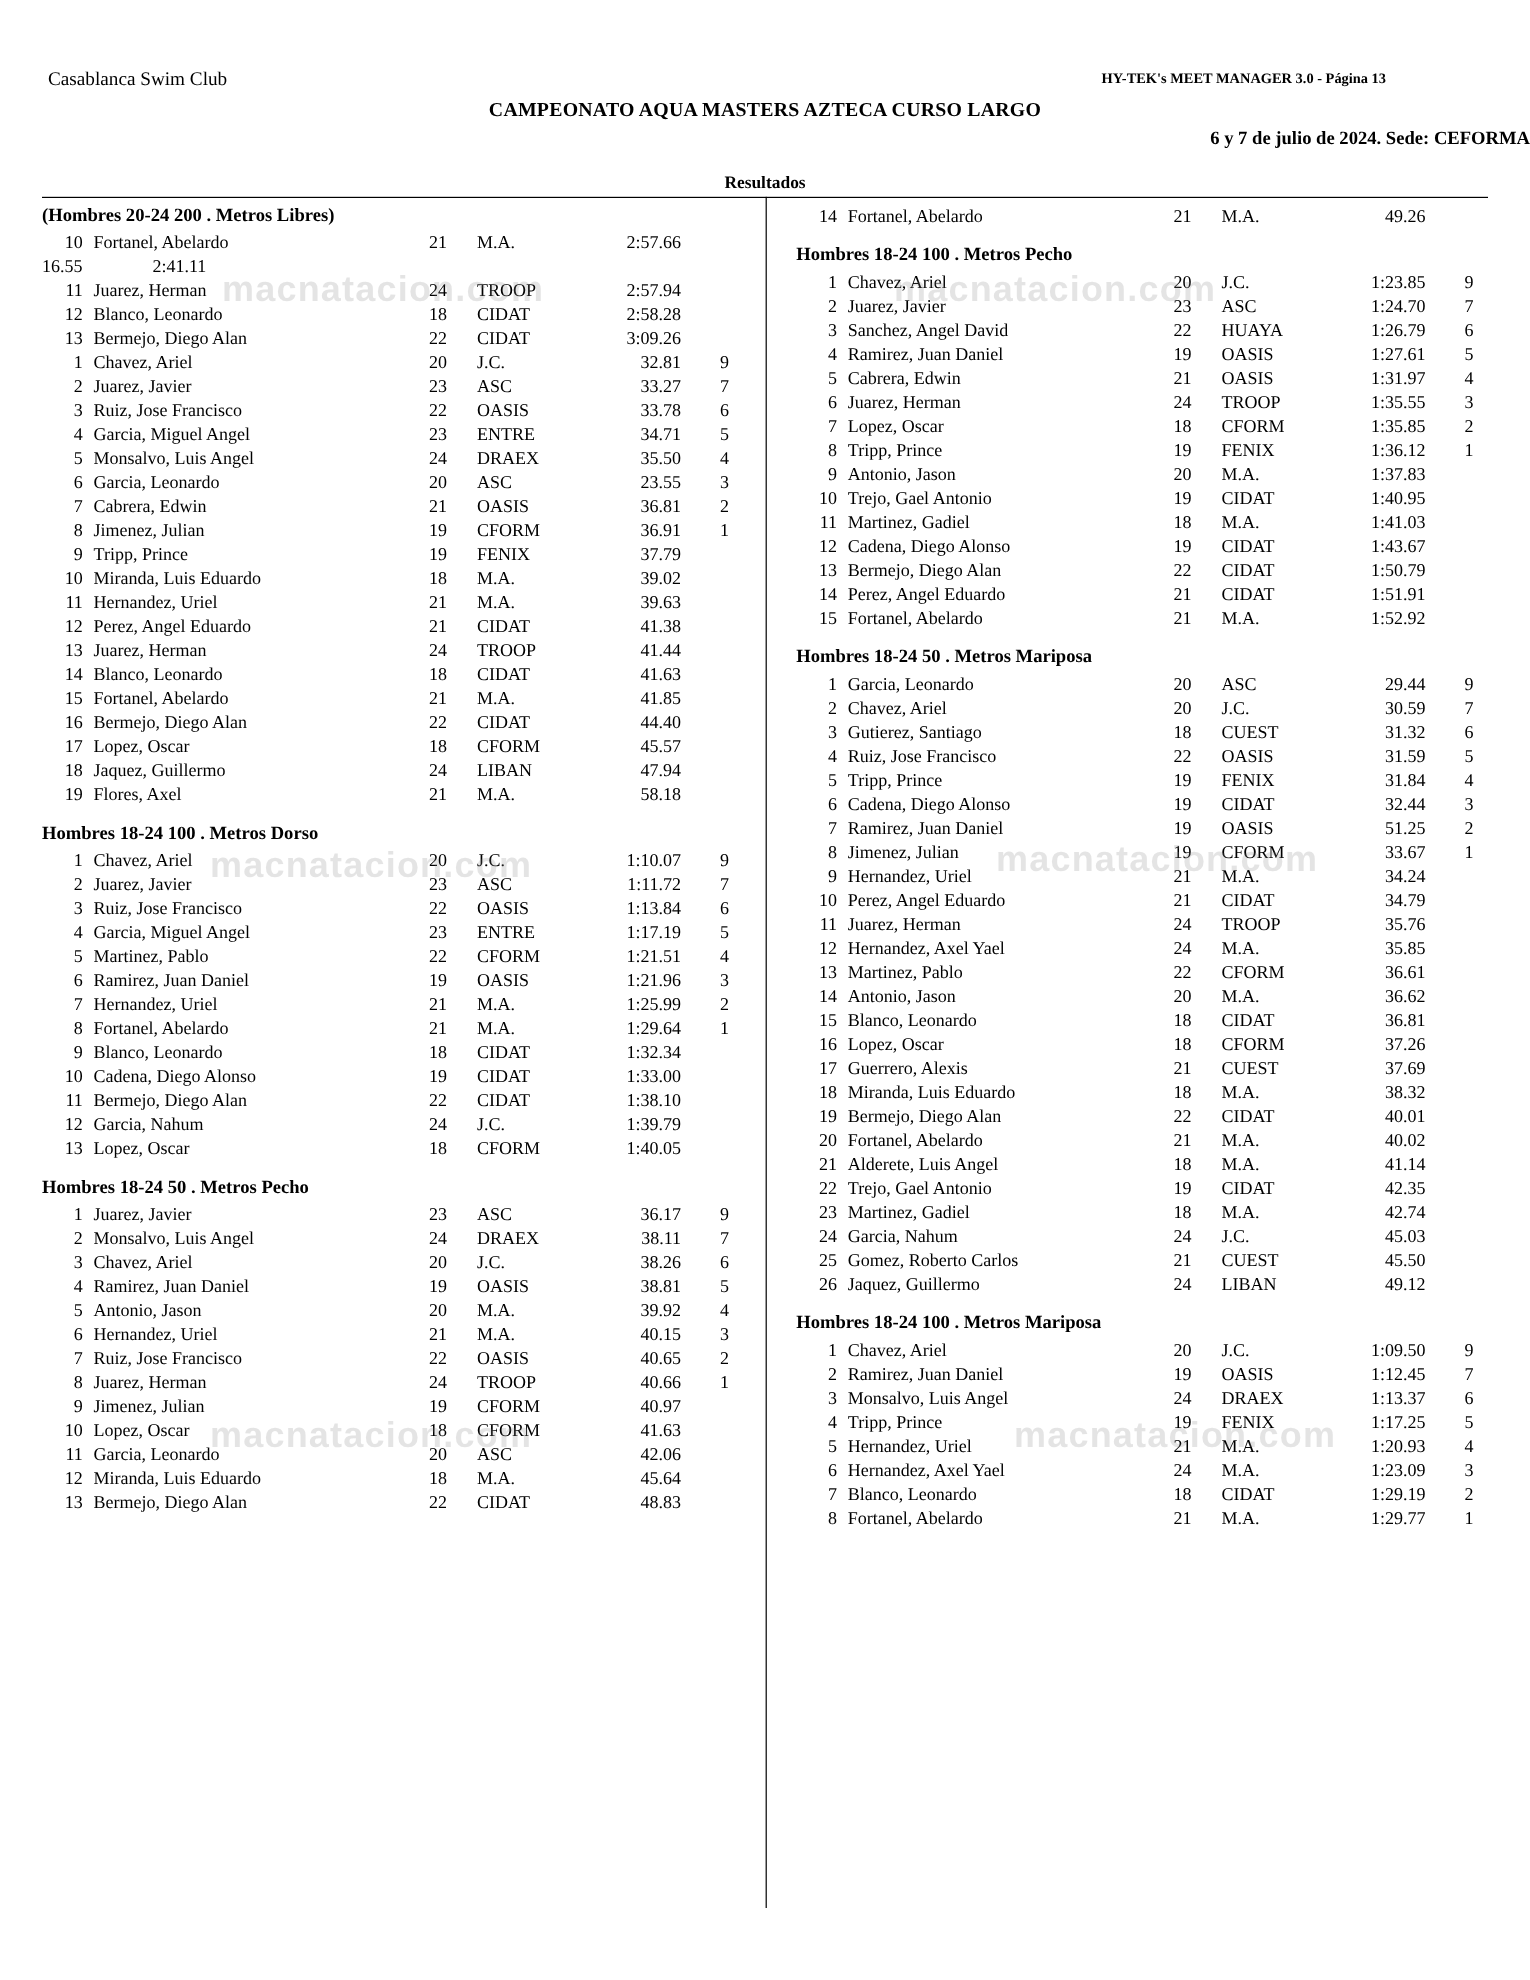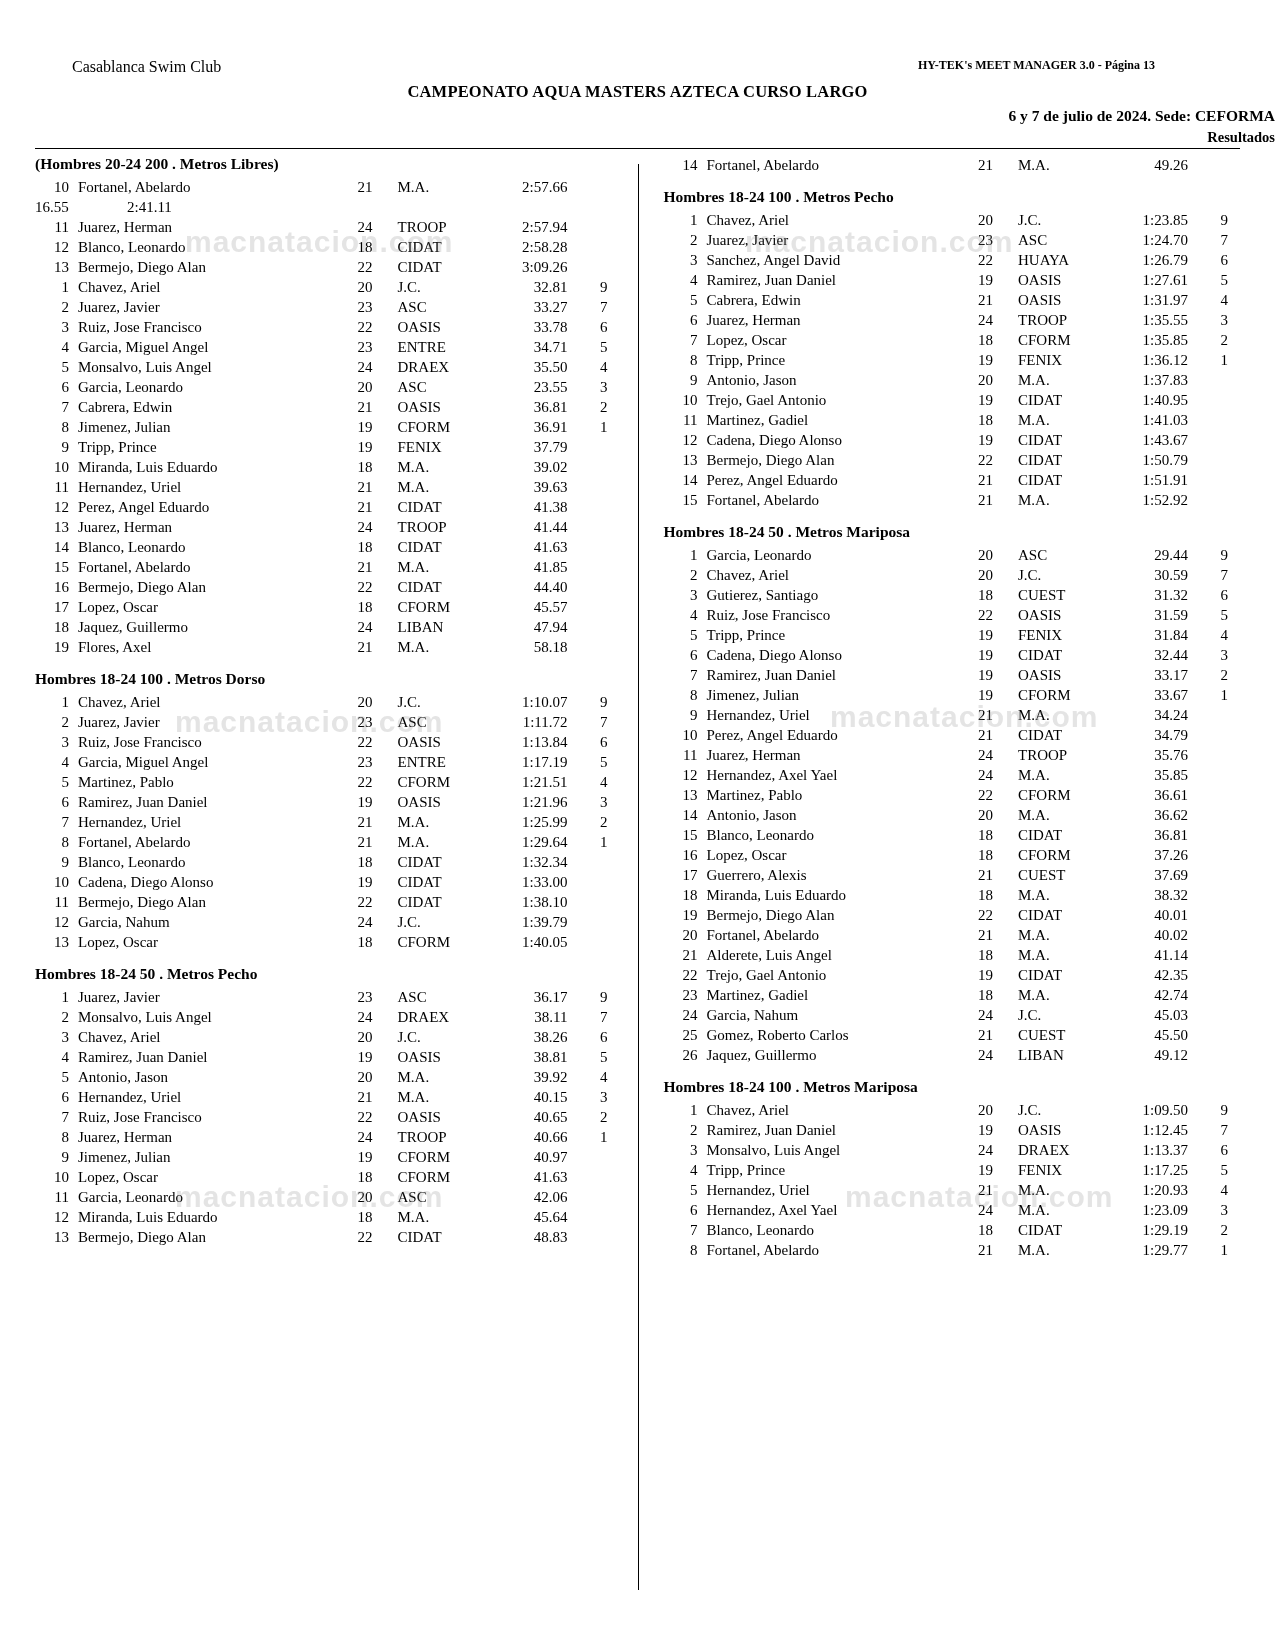--- a/index.html
+++ b/index.html
@@ -6,26 +6,26 @@
   body {
     width:1275px; height:1650px;
     background:#ffffff;
     font-family:"Liberation Serif", serif;
     color:#000;
     position:relative;
   }
   .page { position:relative; width:1275px; height:1650px; padding:0; box-sizing:border-box; }
 
   
-  .hdr-row { display:flex; justify-content:space-between; font-size:16px; padding:58px 120px 0 40px;margin-left:32px; }
+  .hdr-row { display:flex; justify-content:space-between; font-size:16px; padding:58px 120px 0 40px; }
   .hdr-left { font-size:16px; }
   .hdr-right { font-size:12px;font-weight:bold; }
   .meet-title { text-align:center; font-weight:bold; font-size:16.5px; margin-top:6px; letter-spacing:0.2px; }
   .meet-sub { text-align:right; font-weight:bold; font-size:15.5px; margin-top:5px; }
-  .meet-res { text-align:right; font-weight:bold; font-size:14.5px; margin-top:4px; }
+  .meet-res { text-align:center; font-weight:bold; font-size:14.5px; margin-top:20px; }
 
   .rule { border-top:1.6px solid #000; margin:2px 35px 0 35px; }
 
   
   .cols { display:flex; margin-top:6px; padding:0 35px; box-sizing:border-box; }
   .col { width:50%; box-sizing:border-box; position:relative; }
   .col-left { padding-right:18px; }
   .col-right { padding-left:26px; }
   .divider {
     position:absolute; left:50%; top:164px; bottom:60px;
@@ -678,21 +678,21 @@
               <td class="c-age">19</td>
               <td class="c-team">CIDAT</td>
               <td class="c-time">32.44</td>
               <td class="c-pts">3</td>
             </tr>
             <tr>
               <td class="c-place">7</td>
               <td class="c-name">Ramirez, Juan Daniel</td>
               <td class="c-age">19</td>
               <td class="c-team">OASIS</td>
-              <td class="c-time">33.17</td>
+              <td class="c-time">51.25</td>
               <td class="c-pts">2</td>
             </tr>
             <tr>
               <td class="c-place">8</td>
               <td class="c-name">Jimenez, Julian</td>
               <td class="c-age">19</td>
               <td class="c-team">CFORM</td>
               <td class="c-time">33.67</td>
               <td class="c-pts">1</td>
             </tr>

